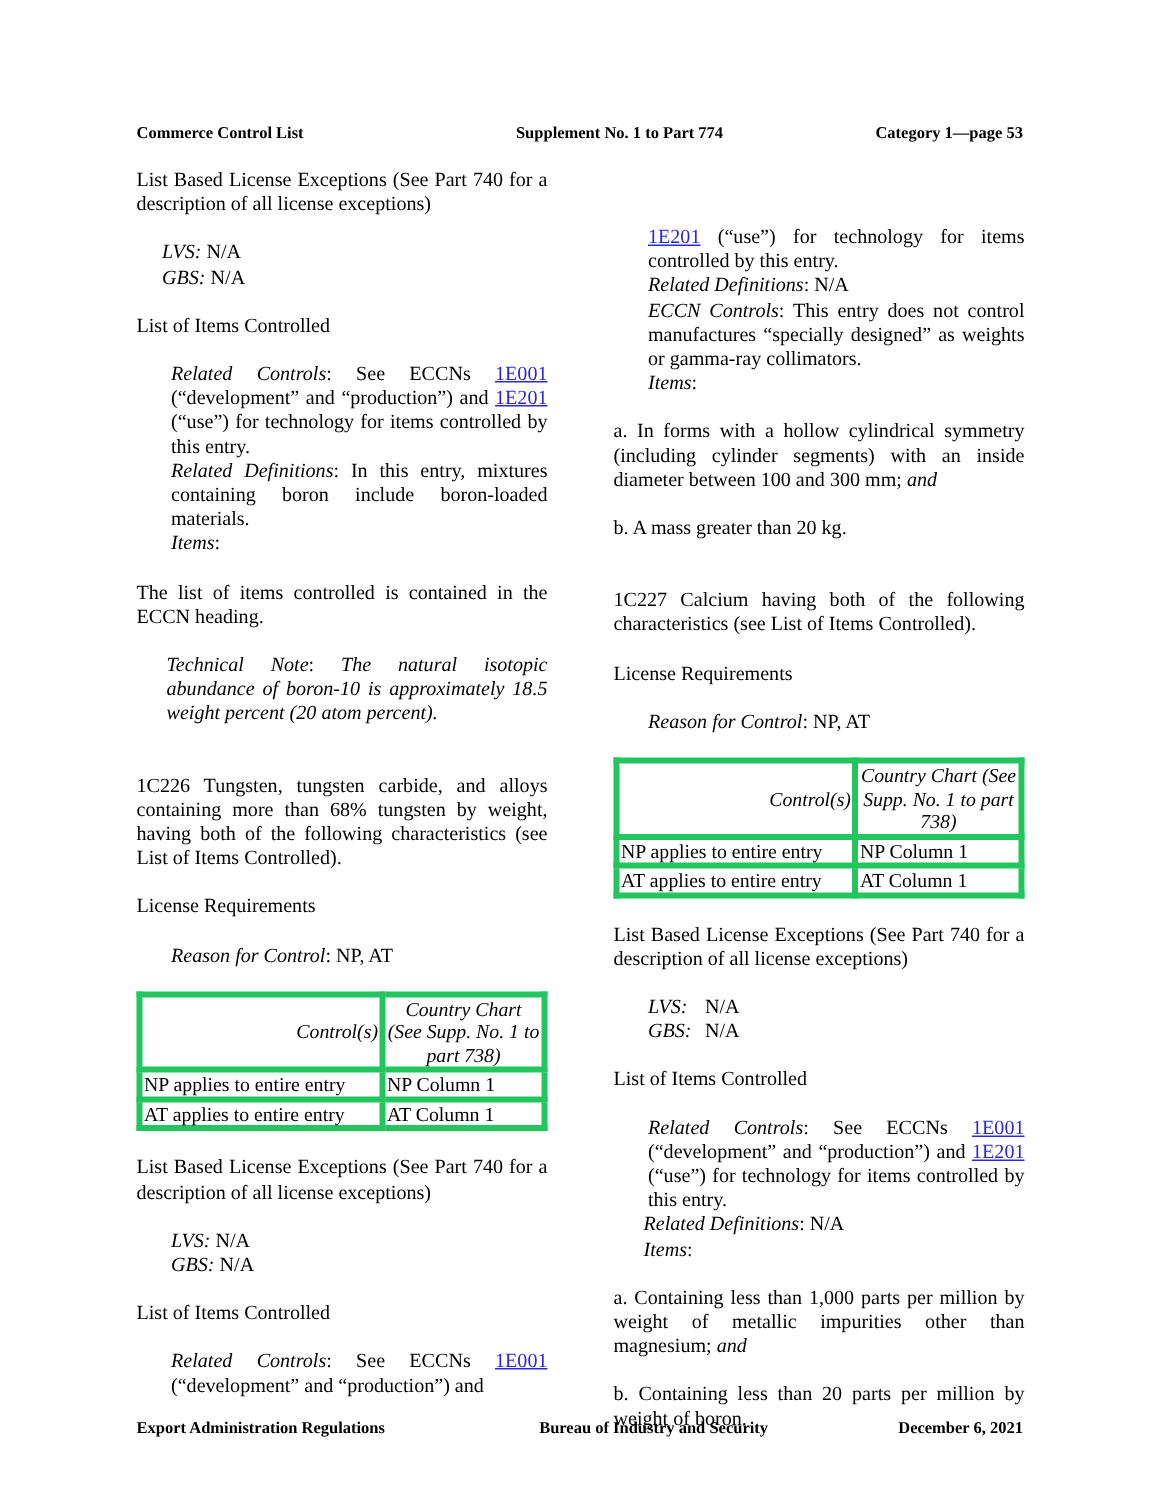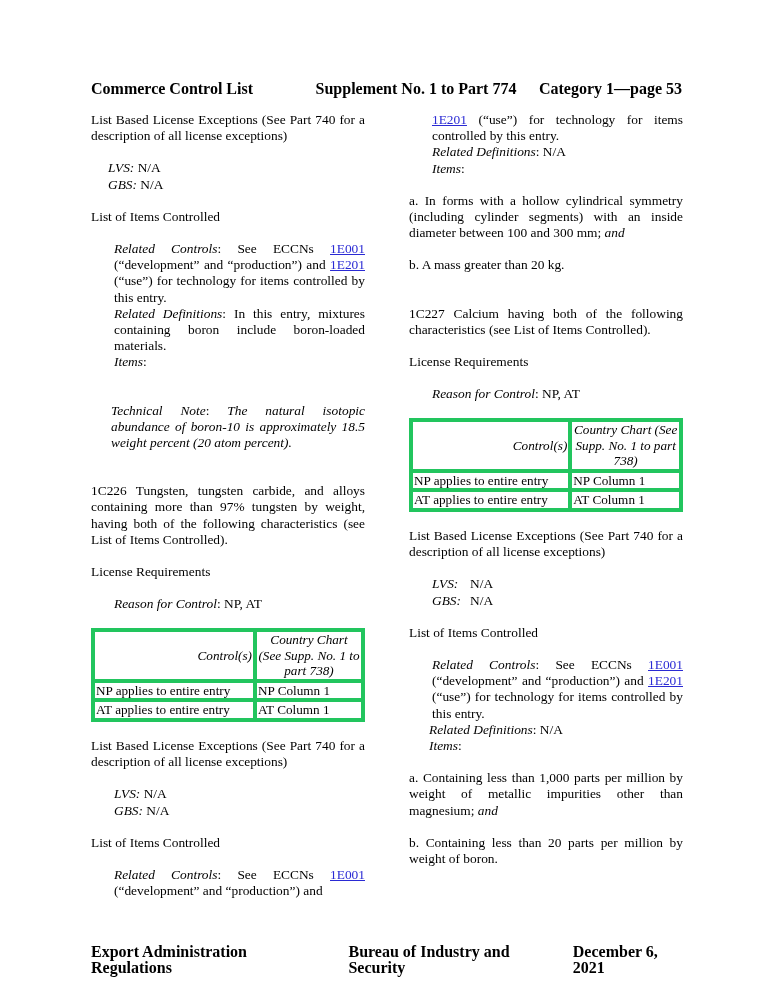--- a/index.html
+++ b/index.html
@@ -3,29 +3,29 @@
 <meta charset="utf-8">
 <style>
   html, body { margin: 0; padding: 0; background: #ffffff; }
   body {
     width: 773px; height: 1000px; position: relative; overflow: hidden;
     font-family: "Liberation Serif", serif; color: #000;
     font-size: 13.4px; line-height: 16.2px;
   }
   .hdr, .ftr {
     position: absolute; left: 91px; width: 591px; font-weight: bold;
-    font-size: 16px; display: flex; justify-content: space-between;
+    font-size: 11px; display: flex; justify-content: space-between;
   }
   .hdr { top: 81px; }
   .ftr { top: 944px; align-items: center; }
   .hdr span:nth-child(2) { margin-left: 40px; }
   .ftr span:nth-child(2) { margin-left: 40px; margin-right: 24px; }
   .col { position: absolute; top: 112px; width: 274px; }
   .col.left { left: 91px; }
-  .col.right { left: 409px; }
+  .col.right { left: 409px; margin-top: 38px; }
   p { margin: 0; text-align: justify; }
   .b { font-weight: normal; }
   .i { font-style: italic; }
   .ind { padding-left: 23px; }
   .indi { padding-left: 17px; }
   .gap { height: 16px; }
   .gap2 { height: 32px; }
   a { color: #2a2ad4; text-decoration: underline; }
   .rc { text-align: justify; text-align-last: auto; }
   table { border-collapse: collapse; width: 100%; font-size: 13.2px; line-height: 15.5px; }
@@ -48,24 +48,25 @@
   <div class="gap"></div>
   <p class="indi"><span class="i">LVS:</span><span> N/A</span></p>
   <p class="indi"><span class="i">GBS:</span><span> N/A</span></p>
   <div class="gap"></div>
   <p class="b">List of Items Controlled</p>
   <div class="gap"></div>
   <p class="ind rc"><span class="i">Related Controls</span><span>:   See ECCNs </span><a>1E001</a><span> (“development” and “production”) and </span><a>1E201</a><span> (“use”) for technology for items controlled by this entry.</span></p>
   <p class="ind"><span class="i">Related Definitions</span><span>:  In this entry, mixtures containing boron include boron-loaded materials.</span></p>
   <p class="ind"><span class="i">Items</span><span>:</span></p>
   <div class="gap"></div>
+  <p>The list of items controlled is contained in the ECCN heading.</p>
   <div class="gap"></div>
   <p class="indi" style="padding-left:20px"><span class="b i">Technical Note</span><span class="b">:</span><span class="i">   The natural isotopic abundance of boron-10 is approximately 18.5 weight percent (20 atom percent).</span></p>
   <div class="gap2"></div>
-  <p class="b">1C226    Tungsten, tungsten carbide, and alloys containing more than 97% tungsten by weight, having both of the following characteristics (see List of Items Controlled).</p>
+  <p class="b">1C226    Tungsten, tungsten carbide, and alloys containing more than 68% tungsten by weight, having both of the following characteristics (see List of Items Controlled).</p>
   <div class="gap"></div>
   <p class="b">License Requirements</p>
   <div class="gap"></div>
   <p class="ind"><span class="i">Reason for Control</span><span>:     NP, AT</span></p>
   <div class="gap"></div>
   <table>
     <tbody>
         <tr>
       <td class="h1">Control(s)</td>
       <td class="h2">Country Chart (See Supp. No. 1 to part 738)</td>
@@ -87,20 +88,21 @@
   <p class="ind"><span class="i">GBS:</span><span>  N/A</span></p>
   <div class="gap"></div>
   <p class="b">List of Items Controlled</p>
   <div class="gap"></div>
   <p class="ind rc"><span class="i">Related Controls</span><span>:   See ECCNs </span><a>1E001</a><span> (“development” and “production”) and</span></p>
 </div>
 
 <div class="col right">
   <p class="ind rc"><a>1E201</a><span> (“use”) for technology for items controlled by this entry.</span></p>
   <p class="ind"><span class="i">Related Definitions</span><span>:   N/A</span></p>
+  <p class="ind"><span class="i">ECCN Controls</span><span>:   This entry does not control manufactures “specially designed” as weights or gamma-ray collimators.</span></p>
   <p class="ind"><span class="i">Items</span><span>:</span></p>
   <div class="gap"></div>
   <p><span>a.   In forms with a hollow cylindrical symmetry (including cylinder segments) with an inside diameter between 100 and 300 mm; </span><span class="i">and</span></p>
   <div class="gap"></div>
   <p>b.   A mass greater than 20 kg.</p>
   <div class="gap2"></div>
   <p class="b">1C227   Calcium having both of the following characteristics (see List of Items Controlled).</p>
   <div class="gap"></div>
   <p class="b">License Requirements</p>
   <div class="gap"></div>

